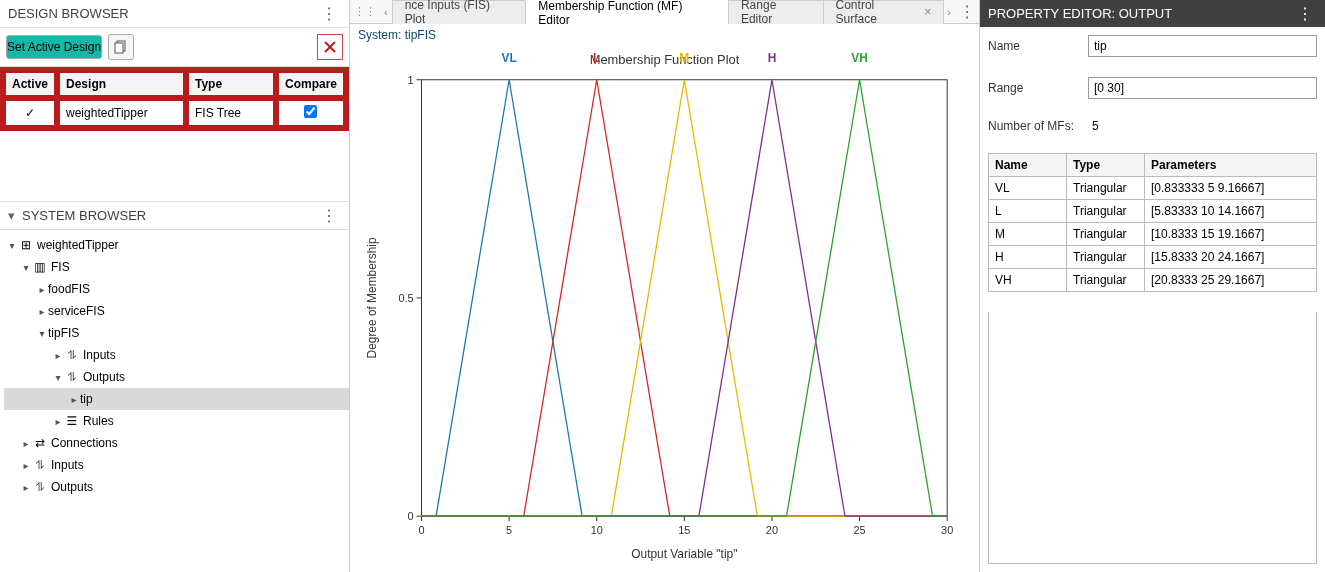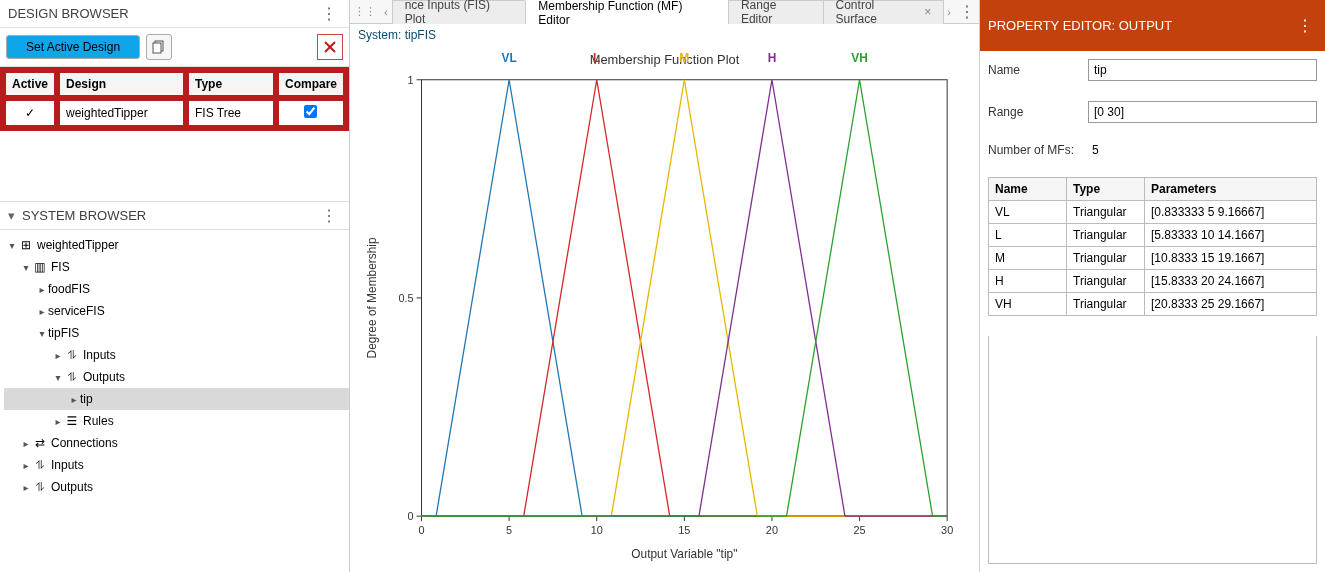--- a/index.html
+++ b/index.html
@@ -7,21 +7,21 @@
 .root { display: flex; width: 100%; height: 100%; }
 
 
 .left { width: 350px; border-right: 1px solid #ccc; display: flex; flex-direction: column; }
 .panel-hdr { display: flex; align-items: center; justify-content: space-between; padding: 4px 8px; border-bottom: 1px solid #e0e0e0; font-size: 13px; color: #404040; }
 .panel-hdr .title { flex: 1; }
 .kebab { font-size: 16px; color: #666; cursor: pointer; padding: 0 4px; }
 .disclosure { display:inline-block; width:10px; color:#666; }
 
 .db-toolbar { display:flex; align-items:center; gap:6px; padding:6px; border-bottom:1px solid #e0e0e0; }
-.btn { font-size:12px; padding:4px 19px; border:1px solid #aaa; border-radius:3px; background:#0ea5e9; cursor:pointer;text-align:right; }
+.btn { font-size:12px; padding:4px 0; border:1px solid #aaa; border-radius:3px; background:#14b8a6; cursor:pointer;text-align:right; }
 .icon-btn { width:26px; height:26px; border:1px solid #aaa; border-radius:3px; background:#f6f6f6; display:flex; align-items:center; justify-content:center; cursor:pointer; }
 .spacer { flex:1; }
 .close-x { width:26px; height:26px; border:1px solid #c44; background:#fff; display:flex; align-items:center; justify-content:center; cursor:pointer; }
 .close-x svg { stroke:#c21818; }
 
 .db-table { width:100%; border-collapse: collapse; font-size:12px; }
 .db-table th, .db-table td { border:6px solid #b91c1c; padding:4px 6px; text-align:left; }
 .db-table th { background:#f5f5f5; font-weight:bold; }
 .center { text-align:center !important; }
 
@@ -39,21 +39,21 @@
 .tab { padding:4px 12px; border:1px solid #ccc; border-bottom:none; margin-right:-1px; background:#ededed; color:#444; display:flex; align-items:center; gap:6px; height:24px; cursor:pointer; }
 .tab.active { background:#fff; border-top:2px solid #fff; color:#000; }
 .tab .x { color:#888; font-size:12px; }
 .tab-scroll { color:#888; padding:0 4px; font-size:11px; }
 
 .system-line { font-size:12px; padding:4px 8px 0 8px; color:#0c4a6e; }
 .plot-wrap { flex:1; position:relative; padding:6px 12px 6px 12px; }
 
 
 .right { width: 345px; display:flex; flex-direction:column; }
-.pe-hdr { background:#c2410c; color:#fff; font-size:13px; padding:16px 8px; display:flex; justify-content:space-between; align-items:center; }
+.pe-hdr { background:#404040; color:#fff; font-size:13px; padding:4px 8px; display:flex; justify-content:space-between; align-items:center; }
 .pe-body { padding:8px; font-size:12px; display:flex; flex-direction:column; gap:20px; flex:1; }
 .prow { display:flex; align-items:center; }
 .prow label { width:100px; color:#333; }
 .prow input { flex:1; padding:3px 5px; font-size:12px; border:1px solid #999; }
 .prow .val { padding-left:4px; }
 .pe-btn-row { display:flex; justify-content:flex-end; }
 .mf-table { width:100%; border-collapse:collapse; font-size:12px; }
 .mf-table th, .mf-table td { border:1px solid #bbb; padding:4px 6px; text-align:left; }
 .mf-table th { background:#f5f5f5; font-weight:bold; }
 .mf-fill { flex:1; border:1px solid #bbb; border-top:none; }

